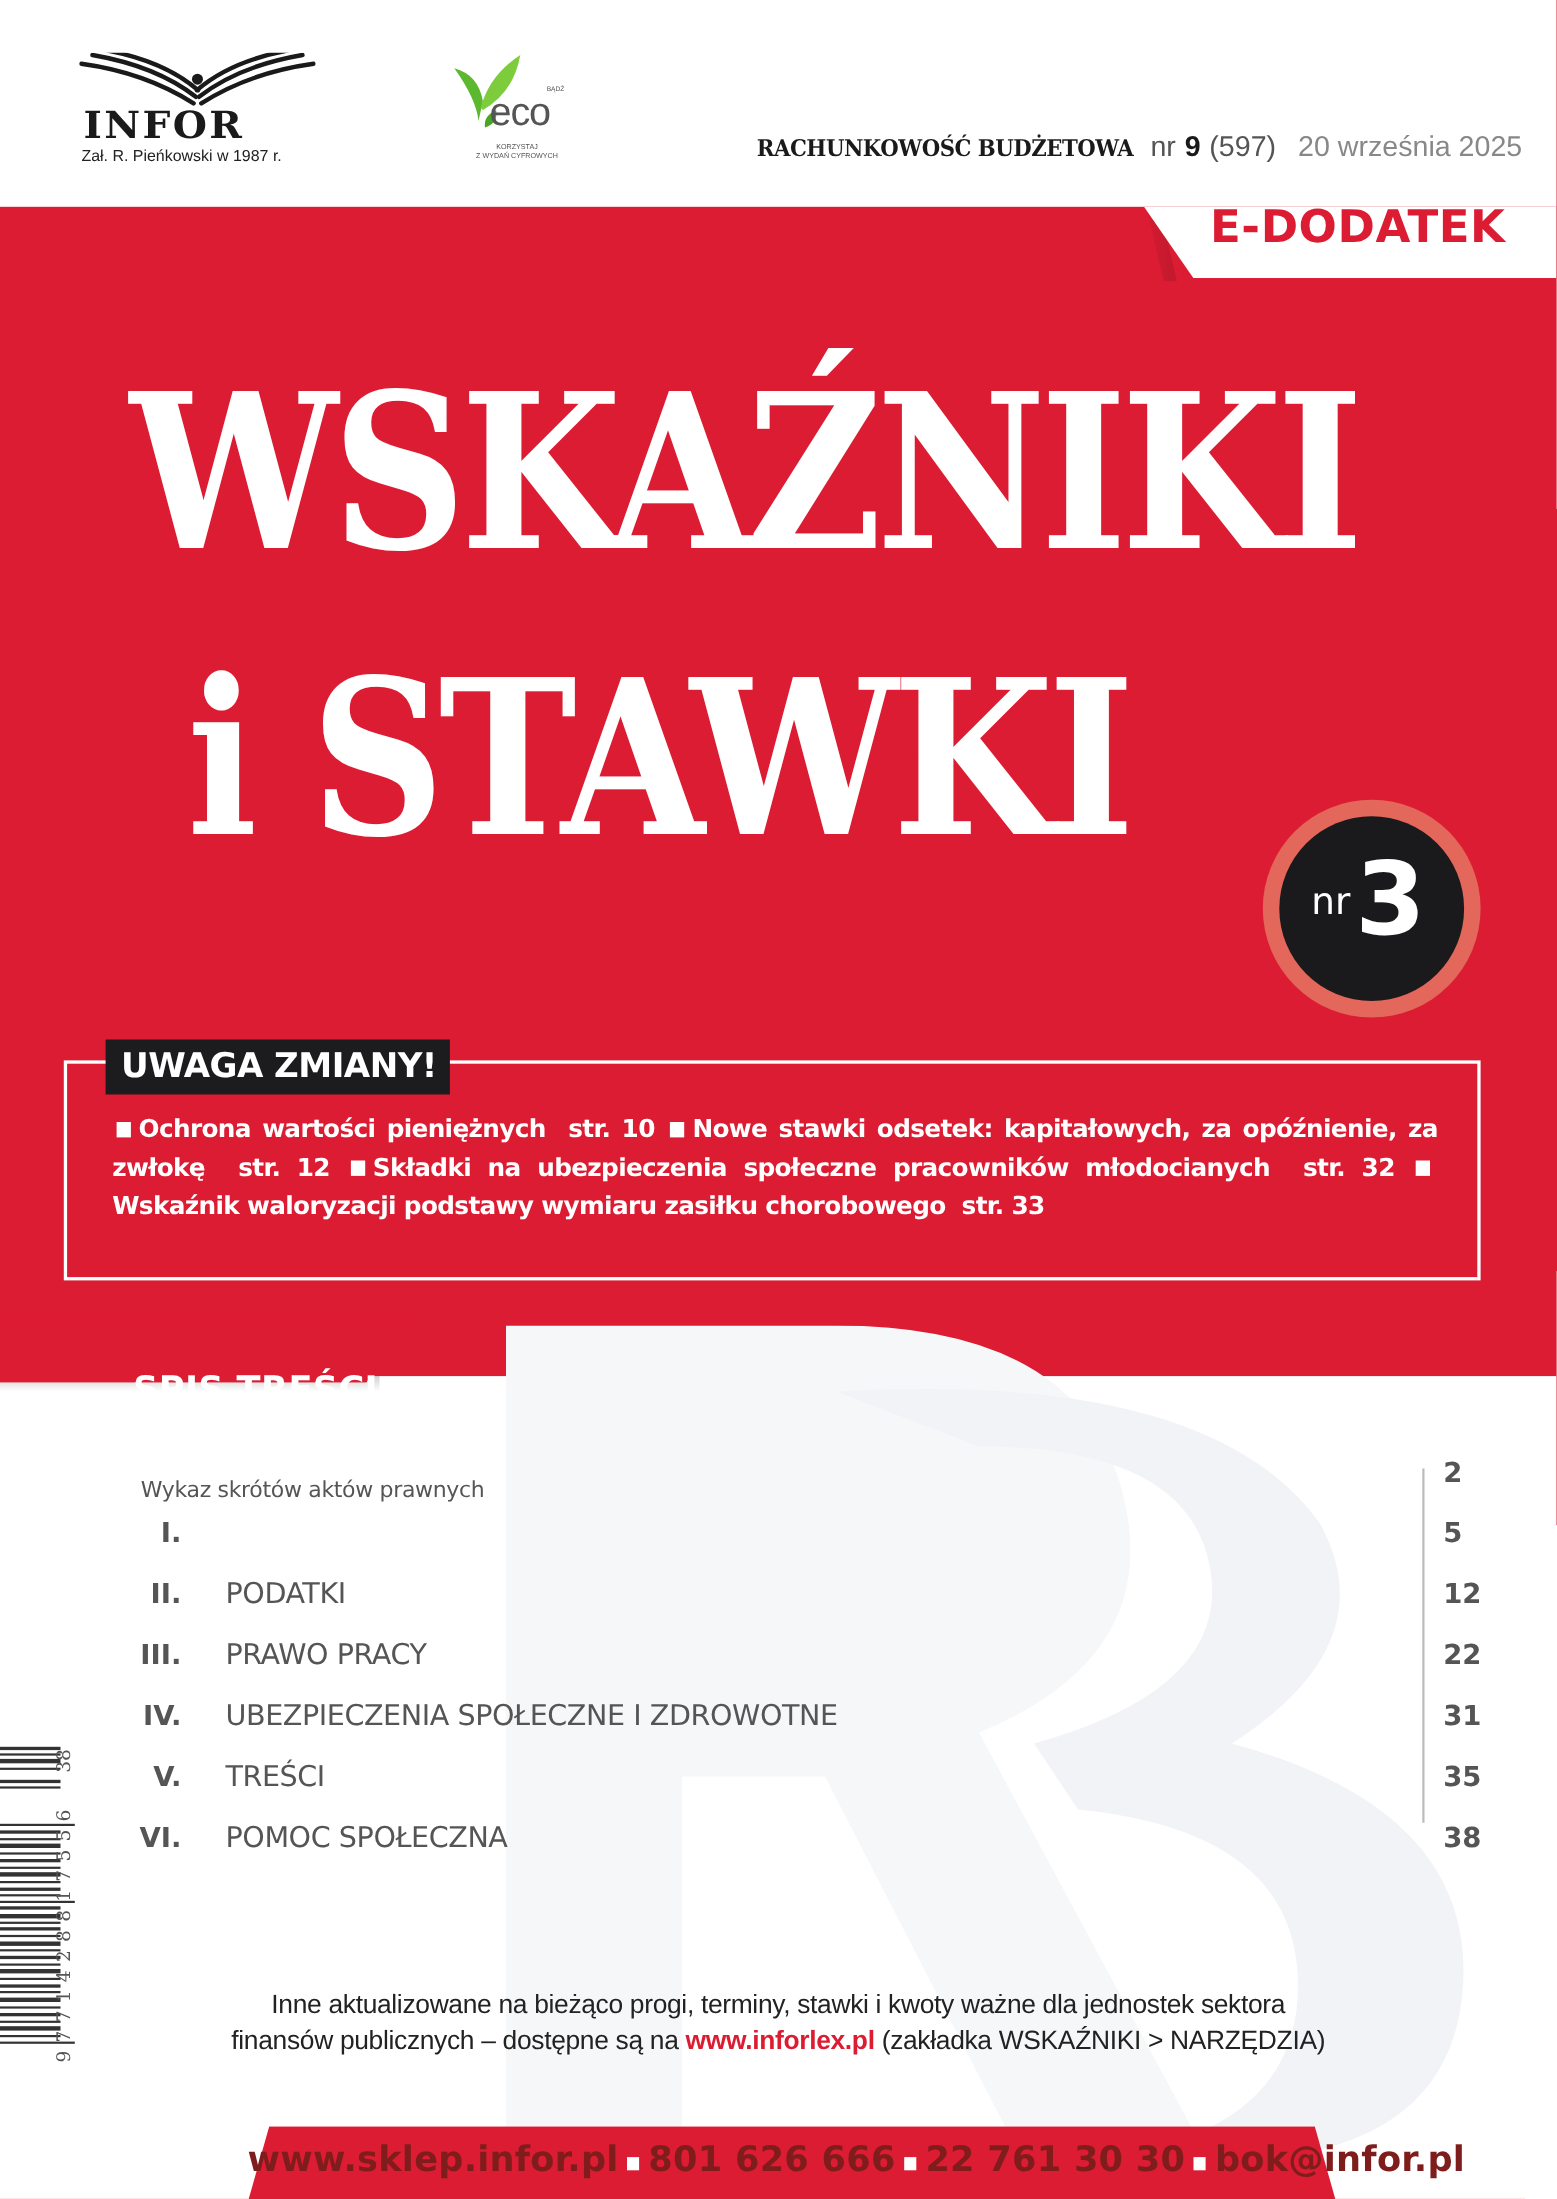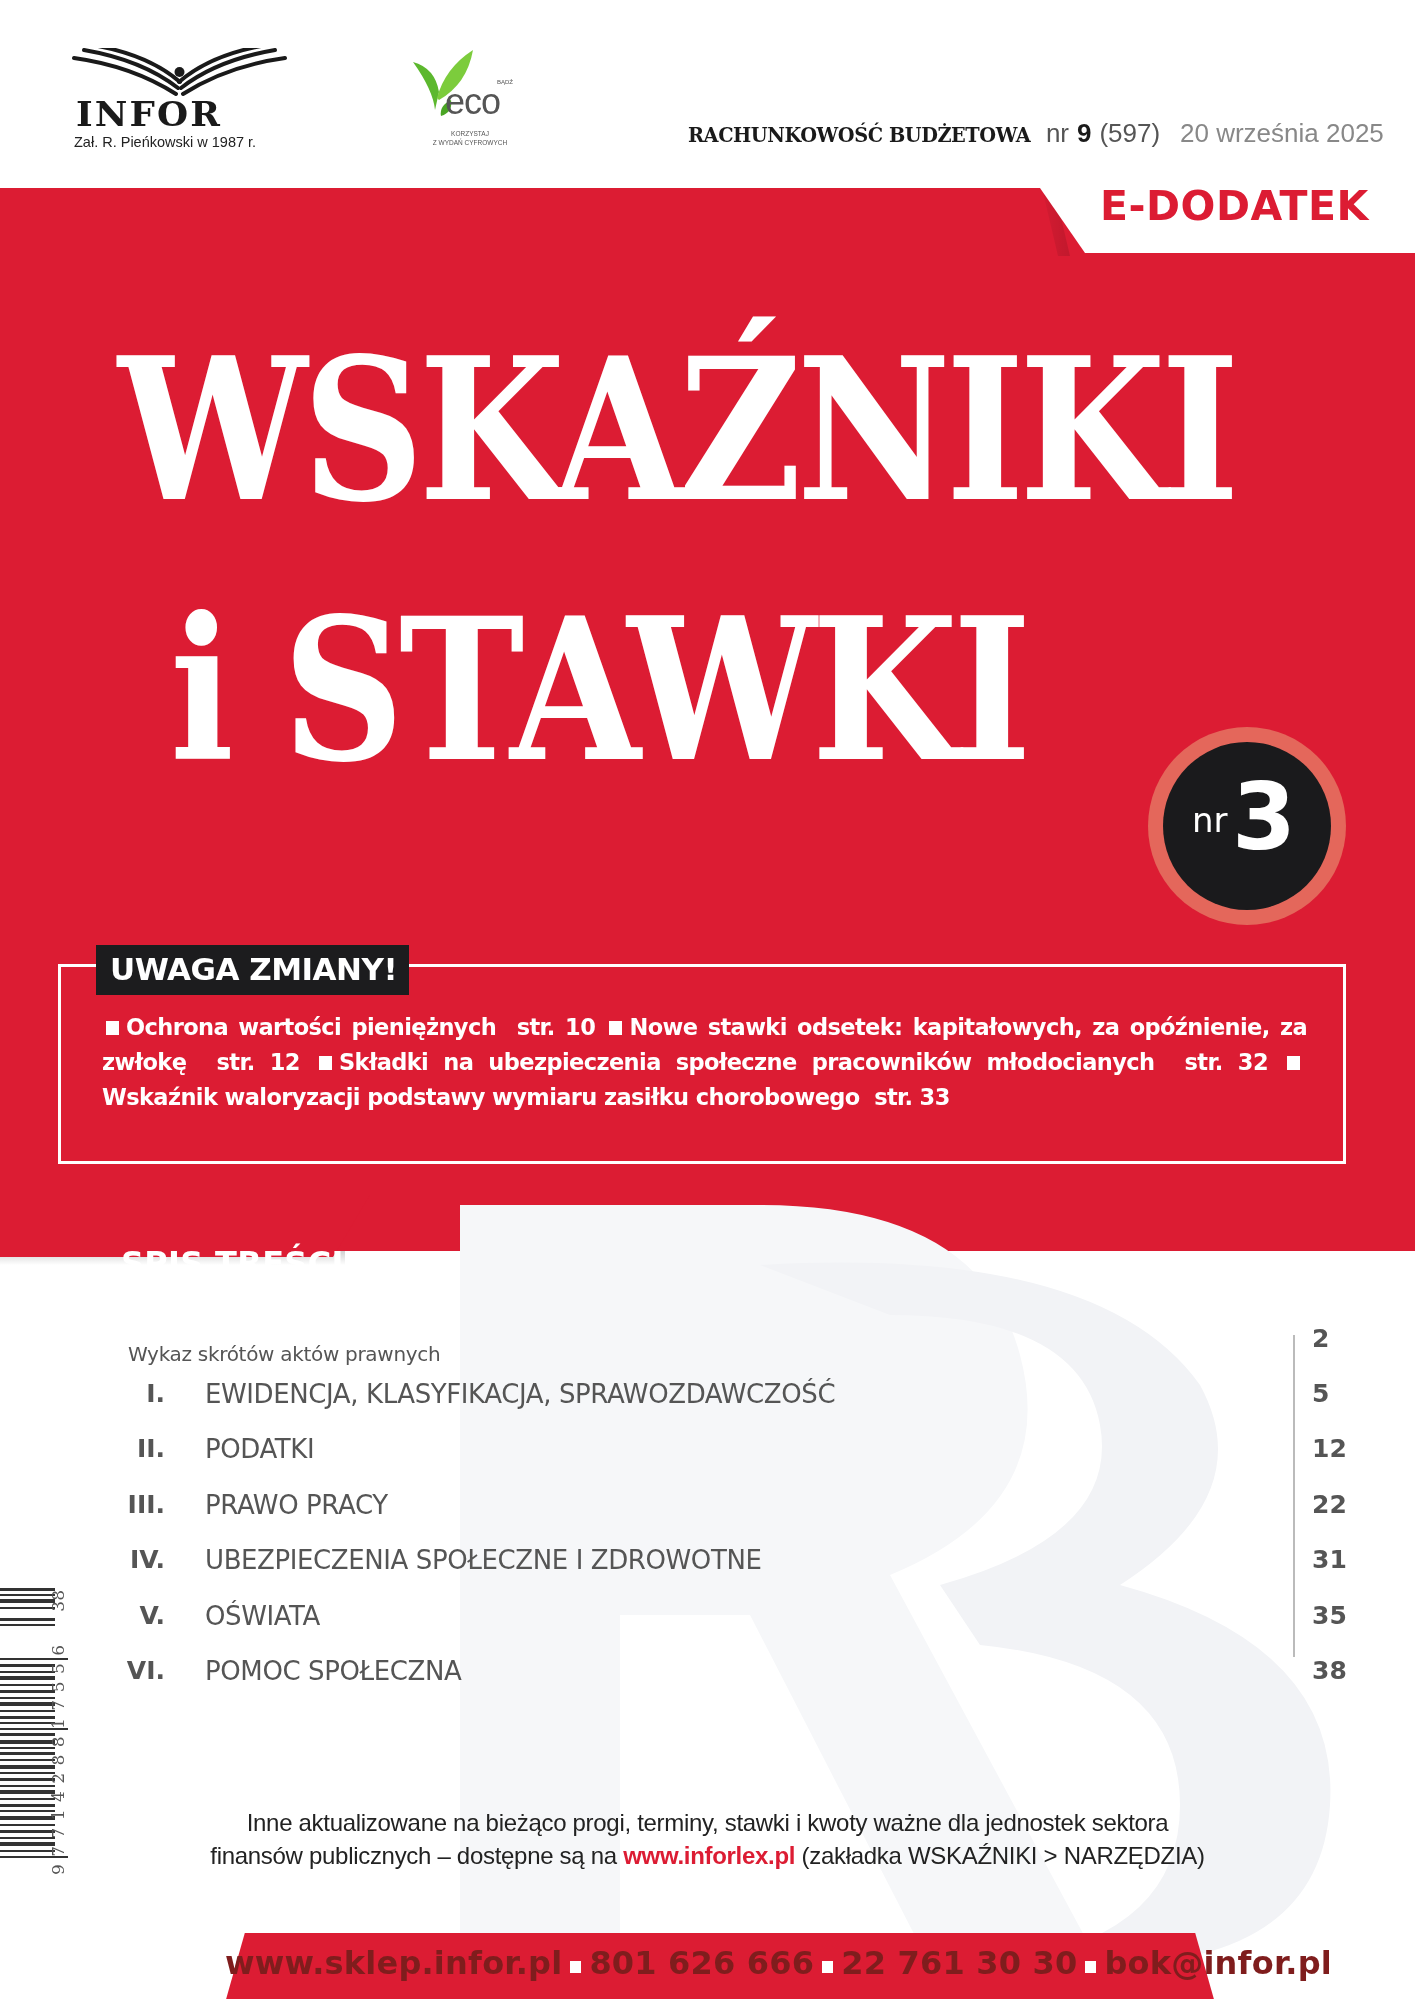--- a/index.html
+++ b/index.html
@@ -143,41 +143,40 @@
 </svg>
 
 <div class="abs toc-intro">
   <span>Wykaz skrótów aktów prawnych</span>
 </div>
 <div class="abs toc-divider"></div>
 <div class="toc-page" style="top:1324px">2</div>
 
 <div class="toc-row" style="top:1379px">
   <span class="toc-num">I.</span>
-  <span class="toc-title">EWIDENCJA, KLASYFIKACJA, SPRAWOZDAWCZOŚĆ</span>
   <span class="toc-page">5</span>
 </div>
 <div class="toc-row" style="top:1434px">
   <span class="toc-num">II.</span>
   <span class="toc-title">PODATKI</span>
   <span class="toc-page">12</span>
 </div>
 <div class="toc-row" style="top:1490px">
   <span class="toc-num">III.</span>
   <span class="toc-title">PRAWO PRACY</span>
   <span class="toc-page">22</span>
 </div>
 <div class="toc-row" style="top:1545px">
   <span class="toc-num">IV.</span>
   <span class="toc-title">UBEZPIECZENIA SPOŁECZNE I ZDROWOTNE</span>
   <span class="toc-page">31</span>
 </div>
 <div class="toc-row" style="top:1601px">
   <span class="toc-num">V.</span>
-  <span class="toc-title">OŚWIATA</span>
+  <span class="toc-title">TREŚCI</span>
   <span class="toc-page">35</span>
 </div>
 <div class="toc-row" style="top:1656px">
   <span class="toc-num">VI.</span>
   <span class="toc-title">POMOC SPOŁECZNA</span>
   <span class="toc-page">38</span>
 </div>
 
 <svg class="abs barcode" viewBox="0 0 70 300">
   <g fill="#333">

